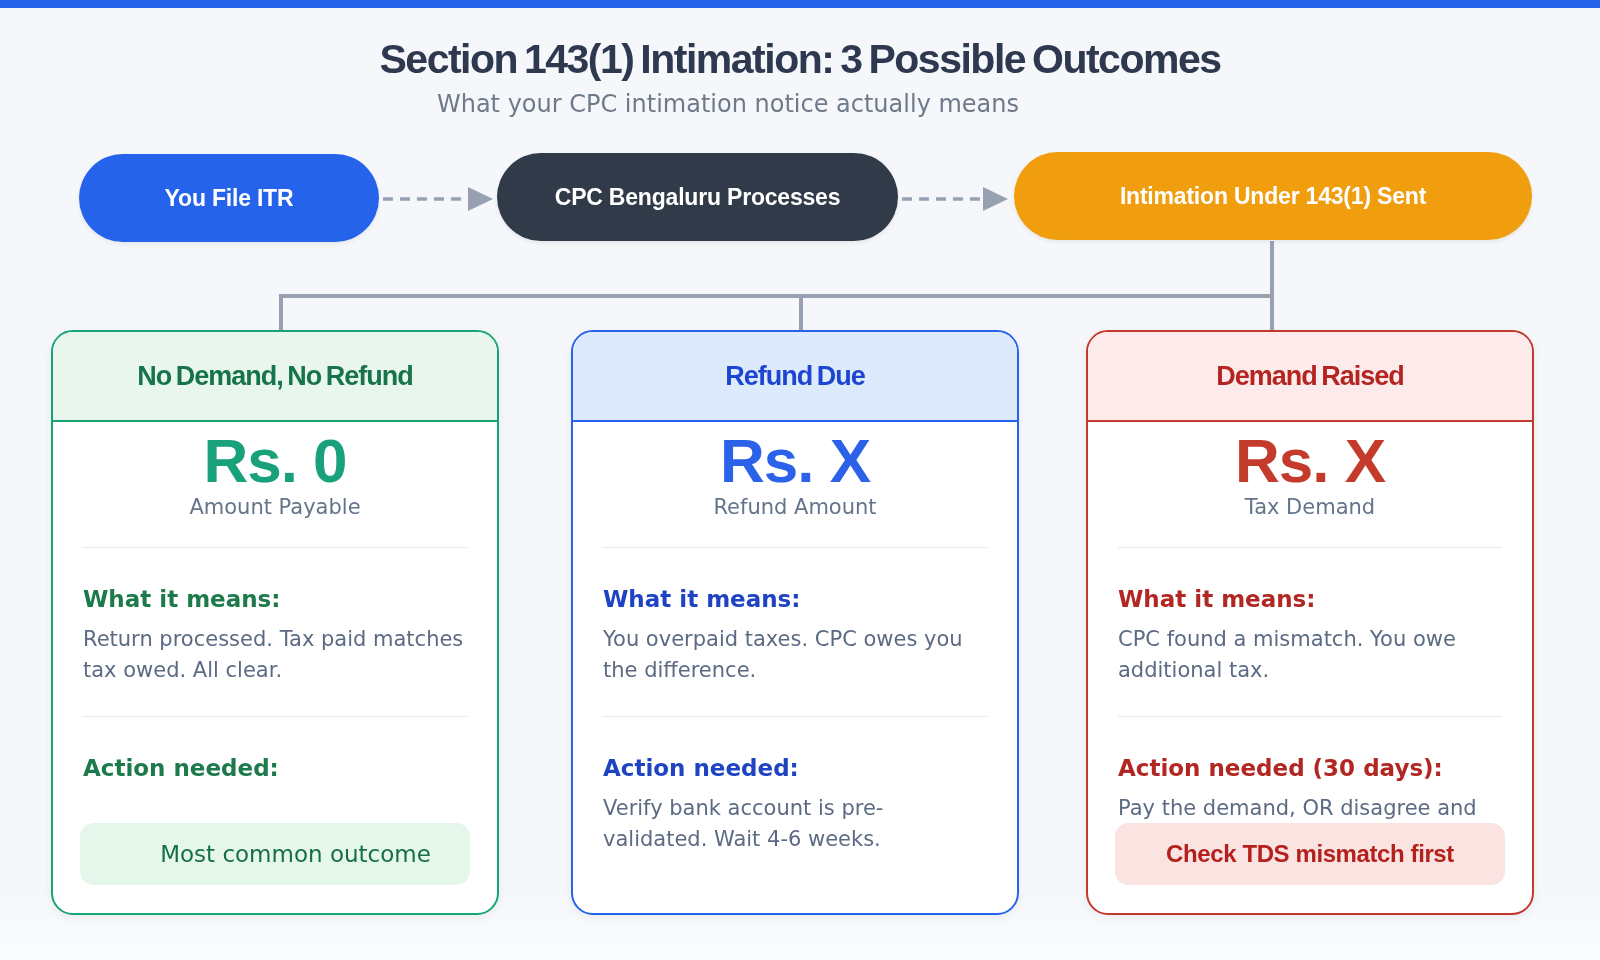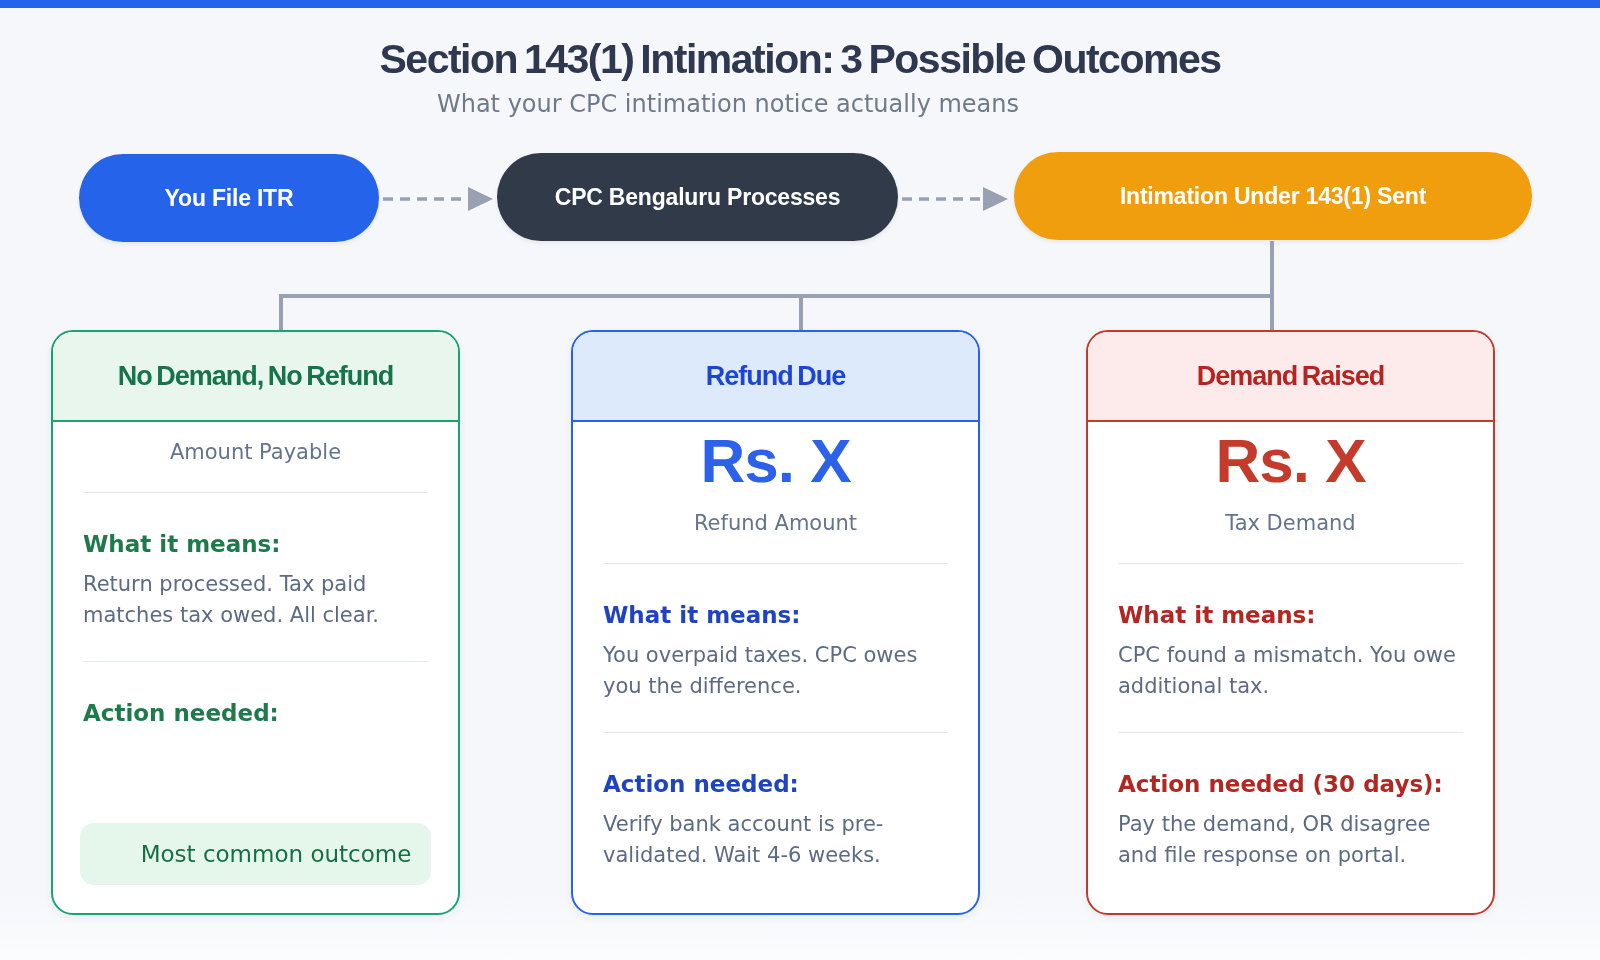--- a/index.html
+++ b/index.html
@@ -32,21 +32,21 @@
     box-shadow: 0 2px 4px rgba(30,41,59,0.08);
   }
   .pill-1 { left: 79px;  top: 154px; width: 300px; }
   .pill-2 { left: 497px; top: 153px; width: 401px; }
   .pill-3 { left: 1014px; top: 152px; width: 518px; }
   .connector-svg {
     position: absolute; left: 0; top: 0; width: 1600px; height: 960px;
     pointer-events: none;
   }
   .card {
-    position: absolute; top: 330px; width: 409px; height: 585px;
+    position: absolute; top: 330px; width: 448px; height: 585px;
     background: #ffffff;
     border: 2px solid var(--accent);
     border-radius: 22px;
     overflow: hidden;
     box-shadow: 0 3px 8px rgba(30,41,59,0.06);
   }
   .card-1 { left: 51px; }
   .card-2 { left: 571px; }
   .card-3 { left: 1086px; }
   .card-header {
@@ -56,21 +56,21 @@
     display: flex; align-items: center; justify-content: center;
     font-size: 27px; font-weight: 700; color: var(--header-text);
     letter-spacing: -1px; word-spacing: -2px;
   }
   .amount {
     margin-top: 6px; text-align: center;
     font-size: 62px; line-height: 1.05; font-weight: 700;
     letter-spacing: -1px; color: var(--amount);
   }
   .amount-label {
-    margin-top: 18px; text-align: center;
+    margin-top: 2px; text-align: center;
     font-family: "DejaVu Sans", sans-serif;
     font-size: 21px; color: #64748b;
   }
   .rule { height: 1px; background: #e3e8ef; margin: 28px 30px 0; }
   .rule.second { margin-top: 30px; }
   .sec-heading {
     margin: 38px 30px 0;
     font-family: "DejaVu Sans", sans-serif;
     font-size: 23px; font-weight: 700; color: var(--heading);
   }
@@ -116,20 +116,21 @@
   </g>
   <g style="stroke: rgb(151, 161, 178); fill: rgb(151, 161, 178);">
     <line x1="902" y1="199" x2="981" y2="199" stroke-width="3.5" stroke-dasharray="10 7"></line>
     <polygon points="983,187 1008,199 983,211" stroke="none"></polygon>
   </g>
   <path d="M1272 241 V296 M281 296 H1272 M281 294 V332 M801 294 V332 M1272 294 V332" fill="none" stroke-width="4" style="stroke: rgb(151, 161, 178);"></path>
 </svg>
 
 <section class="card card-1" style="--accent: #16a473; --header-bg: #e8f6ee; --header-text: #16734a; --amount: #18a17b; --heading: #1c7a4b; --badge-bg: #e5f6ea; --badge-text: #166f44;">
   <header class="card-header">No Demand, No Refund</header>
+  <div class="amount">Rs. 0</div>
   <div class="amount-label">Amount Payable</div>
   <div class="rule"></div>
   <div class="sec-heading">What it means:</div>
   <p class="sec-text">Return processed. Tax paid matches tax owed. All clear.</p>
   <div class="rule second"></div>
   <div class="sec-heading">Action needed:</div>
   <div class="badge">Most common outcome</div>
 </section>
 
 <section class="card card-2" style="--accent: #2563eb; --header-bg: #dceafb; --header-text: #1c45d2; --amount: #2b62e9; --heading: #1e44c4; --badge-bg: #dcebfb; --badge-text: #1c40cf;">
@@ -147,13 +148,14 @@
 <section class="card card-3" style="--accent: #c23a2b; --header-bg: #fcebea; --header-text: #b42521; --amount: #c43b2c; --heading: #b22722; --badge-bg: #fae3e1; --badge-text: #b4201c;">
   <header class="card-header">Demand Raised</header>
   <div class="amount">Rs. X</div>
   <div class="amount-label">Tax Demand</div>
   <div class="rule"></div>
   <div class="sec-heading">What it means:</div>
   <p class="sec-text">CPC found a mismatch. You owe additional tax.</p>
   <div class="rule second"></div>
   <div class="sec-heading">Action needed (30 days):</div>
   <p class="sec-text">Pay the demand, OR disagree and file response on portal.</p>
+  <div class="badge">Check TDS mismatch first</div>
 </section>
 
 </body></html>

